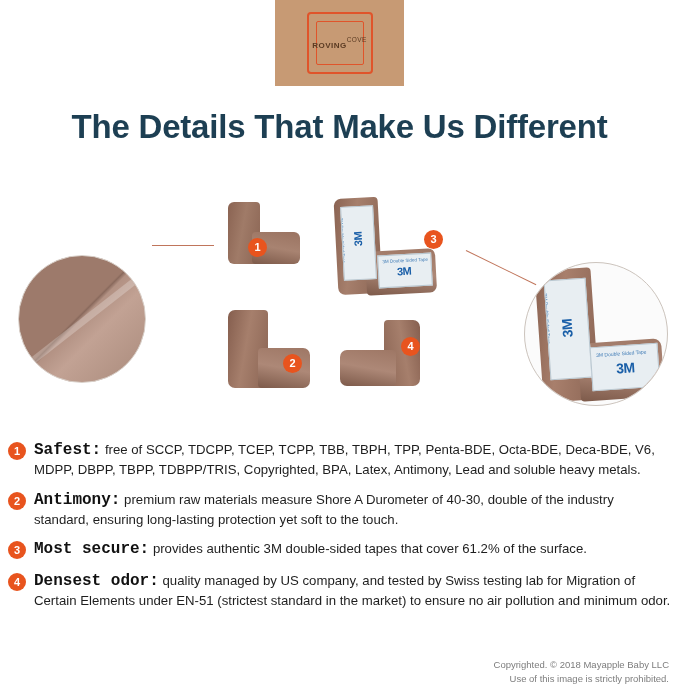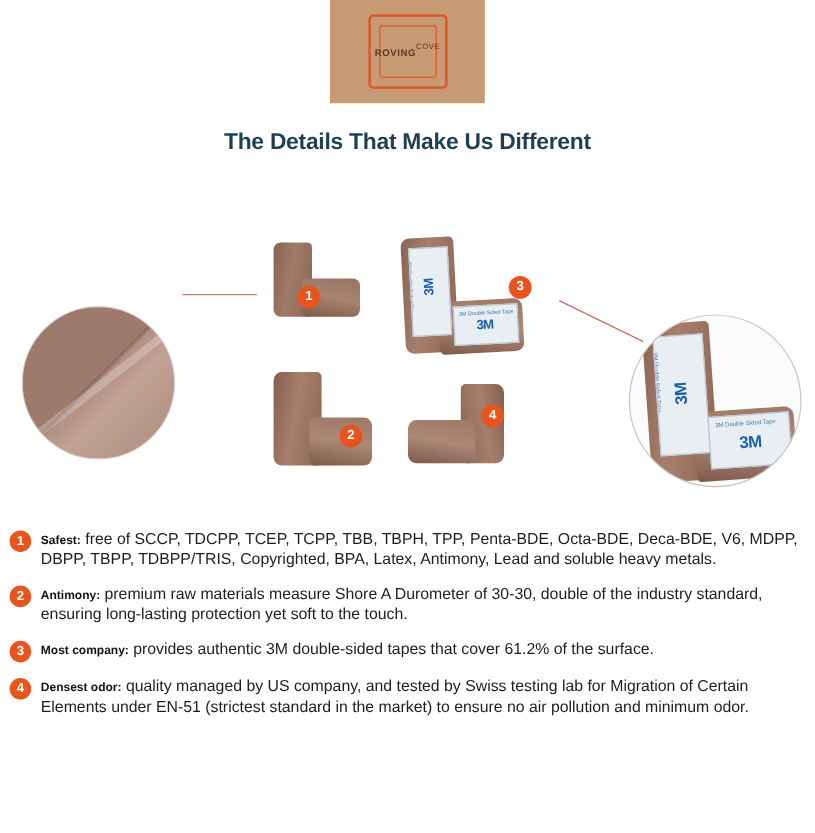--- a/index.html
+++ b/index.html
@@ -69,21 +69,21 @@
     vertical-align: super;
   }
 
   
   .title {
     position: absolute;
     left: 0;
     top: 108px;
     width: 679px;
     text-align: center;
-    font-size: 19px;
+    font-size: 33px;
     font-weight: bold;
     color: #1d3f53;
     letter-spacing: -0.2px;
   }
 
   
   .illus {
     position: absolute;
     left: 0;
     top: 170px;
@@ -299,22 +299,23 @@
     margin-top: 2px;
     margin-right: 8px;
   }
   .item .txt {
     font-size: 13.2px;
     line-height: 1.32;
     color: #1e1e1e;
   }
   .item .txt b {
     font-weight: bold;
-    font-size: 10px;
+    font-size: 16px;
     color: #111;
+    font-family: Liberation Mono, monospace;
   }
 
   
   .footer {
     position: absolute;
     right: 10px;
     bottom: 8px;
     text-align: right;
     font-size: 9.5px;
     color: #7d7d7d;
@@ -394,29 +395,33 @@
 
   <div class="list">
 
     <div class="item">
       <div class="num">1</div>
       <div class="txt"><b>Safest:</b> <span>free of SCCP, TDCPP, TCEP, TCPP, TBB, TBPH, TPP, Penta-BDE, Octa-BDE, Deca-BDE, V6, MDPP, DBPP, TBPP, TDBPP/TRIS, Copyrighted, BPA, Latex, Antimony, Lead and soluble heavy metals.</span></div>
     </div>
 
     <div class="item">
       <div class="num">2</div>
-      <div class="txt"><b>Antimony:</b> <span>premium raw materials measure Shore A Durometer of 30-30, double of the industry standard, ensuring long-lasting protection yet soft to the touch.</span></div>
+      <div class="txt"><b>Antimony:</b> <span>premium raw materials measure Shore A Durometer of 40-30, double of the industry standard, ensuring long-lasting protection yet soft to the touch.</span></div>
     </div>
 
     <div class="item">
       <div class="num">3</div>
-      <div class="txt"><b>Most company:</b> <span>provides authentic 3M double-sided tapes that cover 61.2% of the surface.</span></div>
+      <div class="txt"><b>Most secure:</b> <span>provides authentic 3M double-sided tapes that cover 61.2% of the surface.</span></div>
     </div>
 
     <div class="item">
       <div class="num">4</div>
       <div class="txt"><b>Densest odor:</b> <span>quality managed by US company, and tested by Swiss testing lab for Migration of Certain Elements under EN-51 (strictest standard in the market) to ensure no air pollution and minimum odor.</span></div>
     </div>
 
   </div>
 
+  <div class="footer">
+    <div>Copyrighted. © 2018 Mayapple Baby LLC</div>
+    <div>Use of this image is strictly prohibited.</div>
+  </div>
 
 </div>
 
 </body></html>

